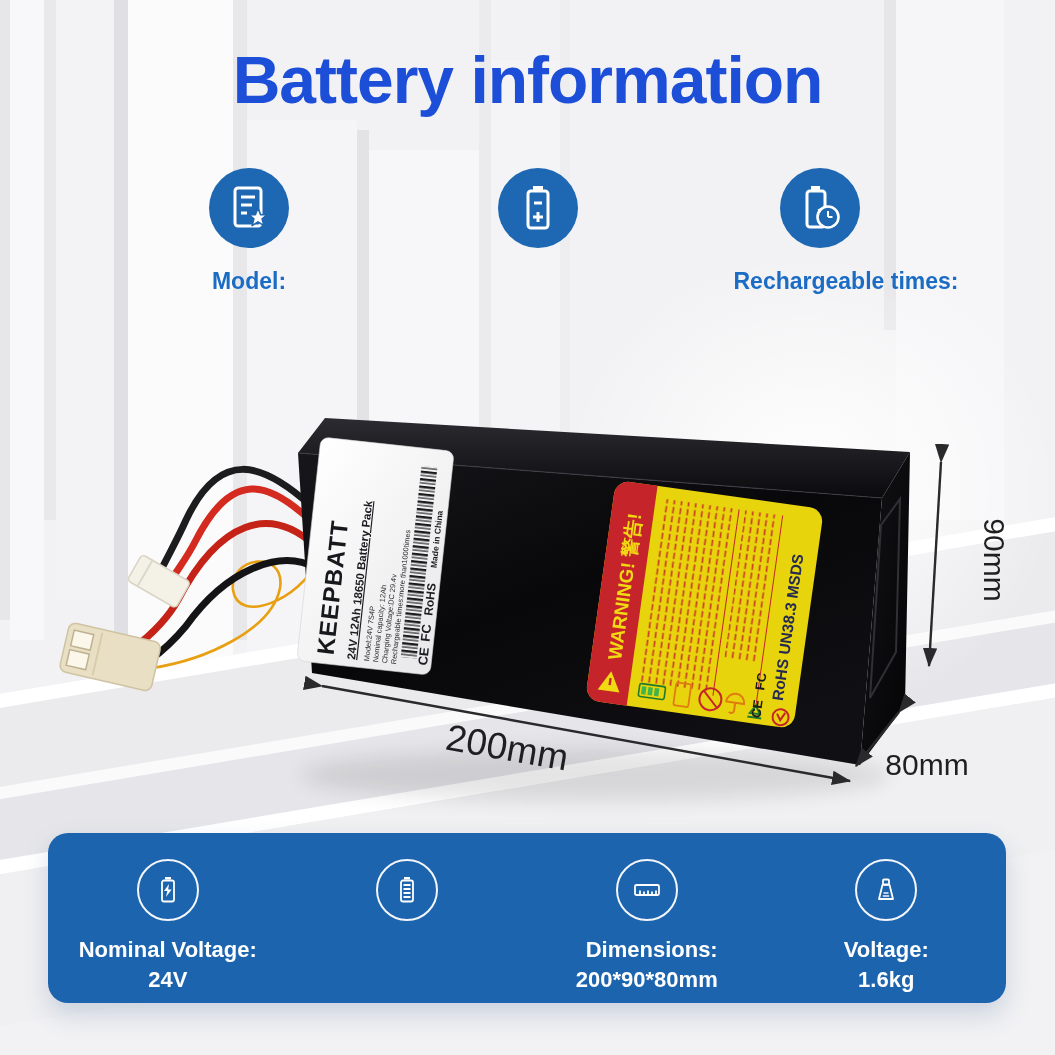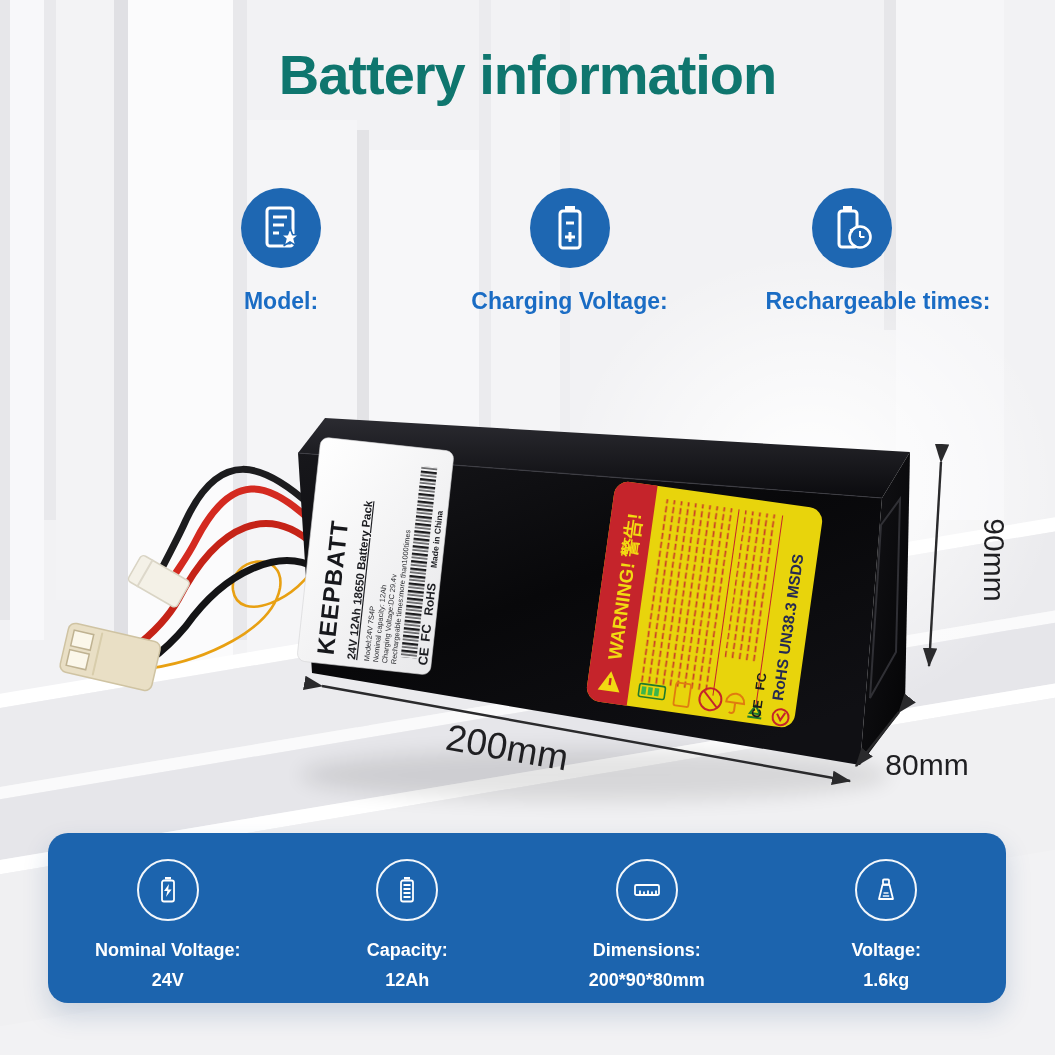--- a/index.html
+++ b/index.html
@@ -8,43 +8,43 @@
   
   .bg{position:absolute;inset:0;z-index:0;}
   .panel{position:absolute;top:0;}
   .diag{position:absolute;left:-120px;top:598px;width:1420px;height:430px;
         transform:rotate(-9.5deg);z-index:0;}
   .diag div{width:100%;}
   .blob{position:absolute;left:560px;top:250px;width:500px;height:470px;z-index:0;
         background:radial-gradient(ellipse at center,#ffffff 0%,rgba(255,255,255,0) 70%);}
   
   .title{position:absolute;left:0;top:42px;width:1055px;text-align:center;z-index:3;
-         font-size:56px;font-weight:700;letter-spacing:-1px;color:#0f766e;}
-  
-  .feature{position:absolute;top:188px;z-index:3;margin-left:32px;}
+         font-size:66px;font-weight:700;letter-spacing:-1px;color:#1d4ed8;}
+  
+  .feature{position:absolute;top:168px;z-index:3;}
   .f-circle{width:80px;height:80px;border-radius:50%;background:#1e67b2;
             display:flex;align-items:center;justify-content:center;}
   .f-text{margin-top:18px;font-size:23px;line-height:31px;font-weight:600;color:#1a6cc4;}
   .f1{left:88px;width:322px;text-align:center;}
   .f2{left:395px;width:285px;text-align:center;}
   .f3{left:716px;width:260px;text-align:center;}
   .f1 .f-circle,.f2 .f-circle{margin:0 auto;}
   .f3 .f-circle{margin-left:64px;}
   
   .scene{position:absolute;left:0;top:0;z-index:2;pointer-events:none;}
   
   .specbar{position:absolute;left:48px;top:833px;width:958px;height:170px;z-index:4;
            background:#1c64ae;border-radius:20px;display:flex;
            box-shadow:0 12px 26px rgba(25,70,130,0.18);}
   .spec{flex:1;display:flex;flex-direction:column;align-items:center;padding-top:26px;}
   .spec-icon-circle{width:58px;height:58px;border-radius:50%;border:2.5px solid rgba(255,255,255,0.95);
            display:flex;align-items:center;justify-content:center;}
-  .spec-text{margin-top:14px;color:#ffffff;font-size:18px;line-height:30px;
+  .spec-text{margin-top:14px;color:#ffffff;font-size:22px;line-height:30px;
              font-weight:600;text-align:center;}
-  .spec-text.left{text-align:center;}
+  .spec-text.left{text-align:right;}
 </style>
 </head>
 <body>
 
 <div class="bg">
   <div class="panel" style="left:0;width:10px;height:620px;background:#e7e7ea;"></div>
   <div class="panel" style="left:10px;width:34px;height:640px;background:#f8f8fa;"></div>
   <div class="panel" style="left:44px;width:12px;height:520px;background:#e9e9ec;"></div>
   <div class="panel" style="left:56px;width:58px;height:600px;background:#f3f3f5;"></div>
   <div class="panel" style="left:114px;width:14px;height:660px;background:#e0e0e4;"></div>
@@ -90,21 +90,20 @@
   <div class="f-circle">
     <svg width="48" height="48" viewBox="0 0 48 48">
       <rect x="19" y="2" width="10" height="4" fill="#fff"></rect>
       <rect x="14" y="7" width="20" height="37" rx="3" fill="none" stroke="#fff" stroke-width="3"></rect>
       <line x1="20" y1="19" x2="28" y2="19" stroke="#fff" stroke-width="3"></line>
       <line x1="24" y1="28" x2="24" y2="38" stroke="#fff" stroke-width="3"></line>
       <line x1="19" y1="33" x2="29" y2="33" stroke="#fff" stroke-width="3"></line>
     </svg>
   </div>
   <div class="f-text">
-    <div>Charging Voltage:</div>
   </div>
 </div>
 
 <div class="feature f3">
   <div class="f-circle">
     <svg width="48" height="48" viewBox="0 0 48 48">
       <rect x="15" y="2" width="9" height="4" fill="#fff"></rect>
       <rect x="11" y="7" width="18" height="36" rx="3" fill="none" stroke="#fff" stroke-width="3"></rect>
       <circle cx="32" cy="33" r="10.5" fill="#1e67b2" stroke="#fff" stroke-width="2.6"></circle>
       <line x1="32" y1="33" x2="32" y2="27" stroke="#fff" stroke-width="2"></line>
@@ -254,24 +253,20 @@
     <div class="spec-icon-circle">
       <svg width="32" height="32" viewBox="0 0 32 32" fill="none" stroke="#fff" stroke-width="1.8">
         <rect x="13" y="3" width="6" height="2.5" fill="#fff" stroke="none"></rect>
         <rect x="10" y="6.5" width="12" height="21" rx="2"></rect>
         <rect x="12.5" y="10" width="7" height="2" fill="#fff" stroke="none"></rect>
         <rect x="12.5" y="14" width="7" height="2" fill="#fff" stroke="none"></rect>
         <rect x="12.5" y="18" width="7" height="2" fill="#fff" stroke="none"></rect>
         <rect x="12.5" y="22" width="7" height="2" fill="#fff" stroke="none"></rect>
       </svg>
     </div>
-    <div class="spec-text">
-      <div>Capacity:</div>
-      <div>12Ah</div>
-    </div>
   </div>
   <div class="spec">
     <div class="spec-icon-circle">
       <svg width="32" height="32" viewBox="0 0 32 32" fill="none" stroke="#fff" stroke-width="1.8">
         <rect x="4" y="11" width="24" height="10" rx="1.5"></rect>
         <line x1="9" y1="21" x2="9" y2="16.5"></line>
         <line x1="13" y1="21" x2="13" y2="17.5"></line>
         <line x1="17" y1="21" x2="17" y2="16.5"></line>
         <line x1="21" y1="21" x2="21" y2="17.5"></line>
         <line x1="25" y1="21" x2="25" y2="16.5"></line>

